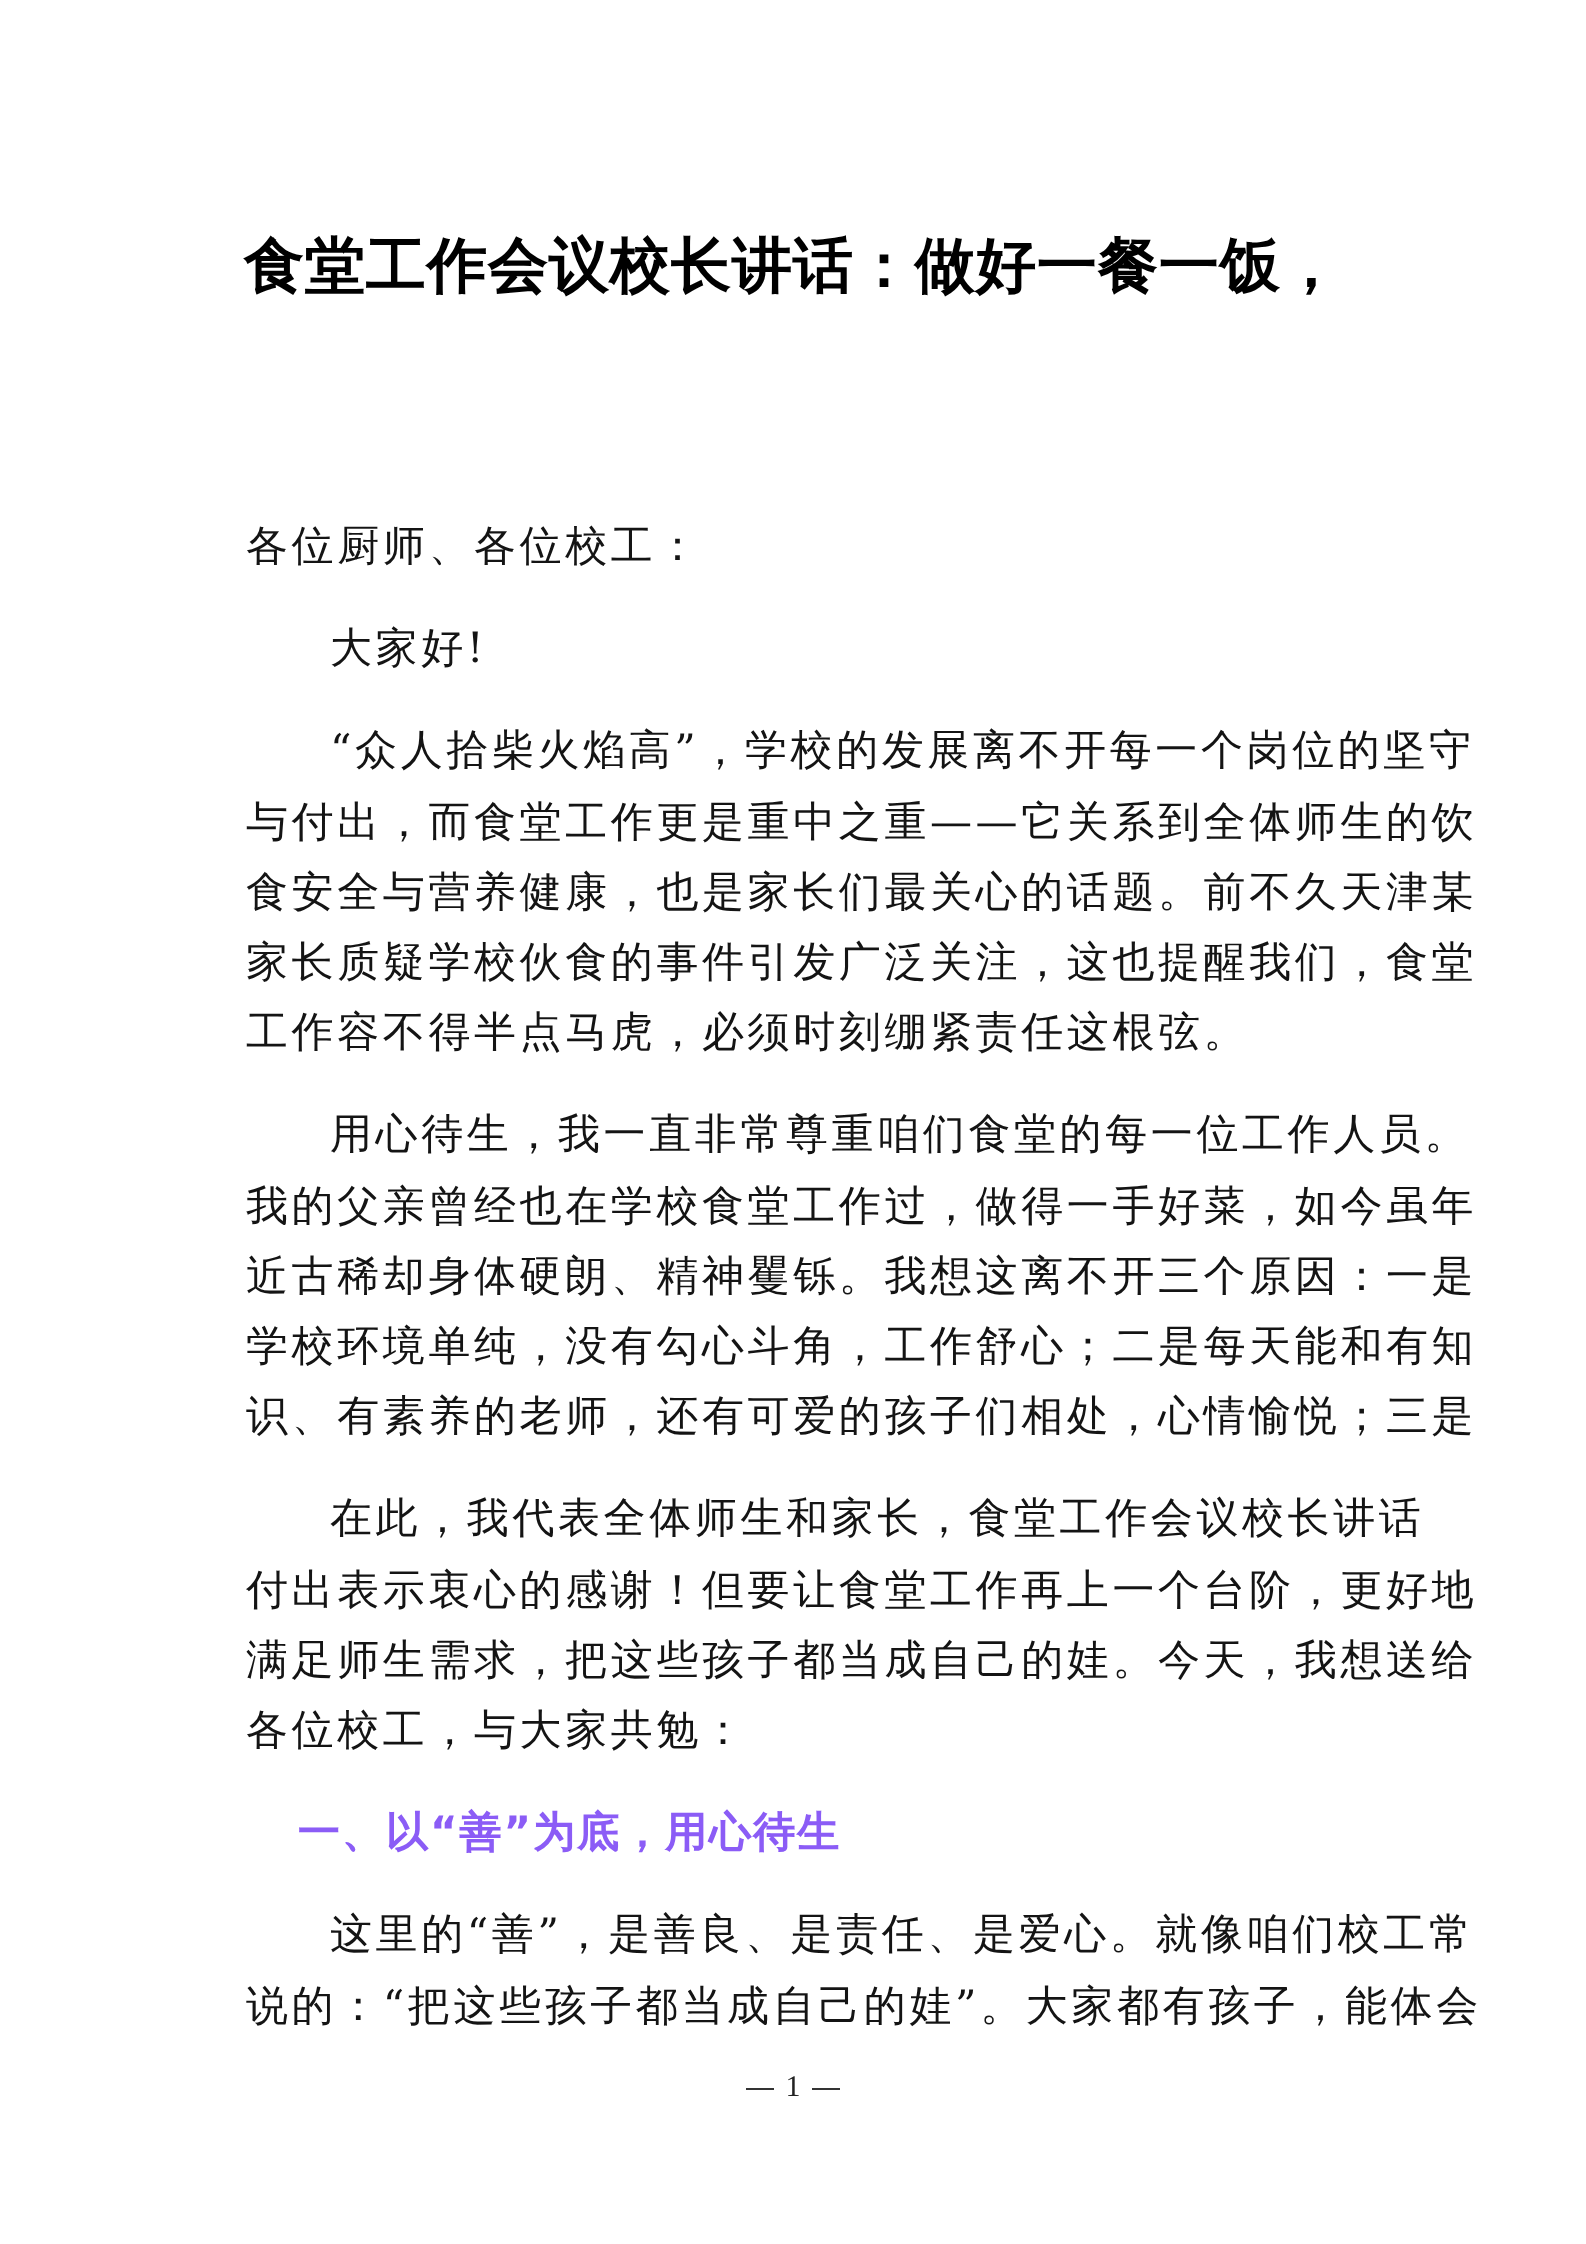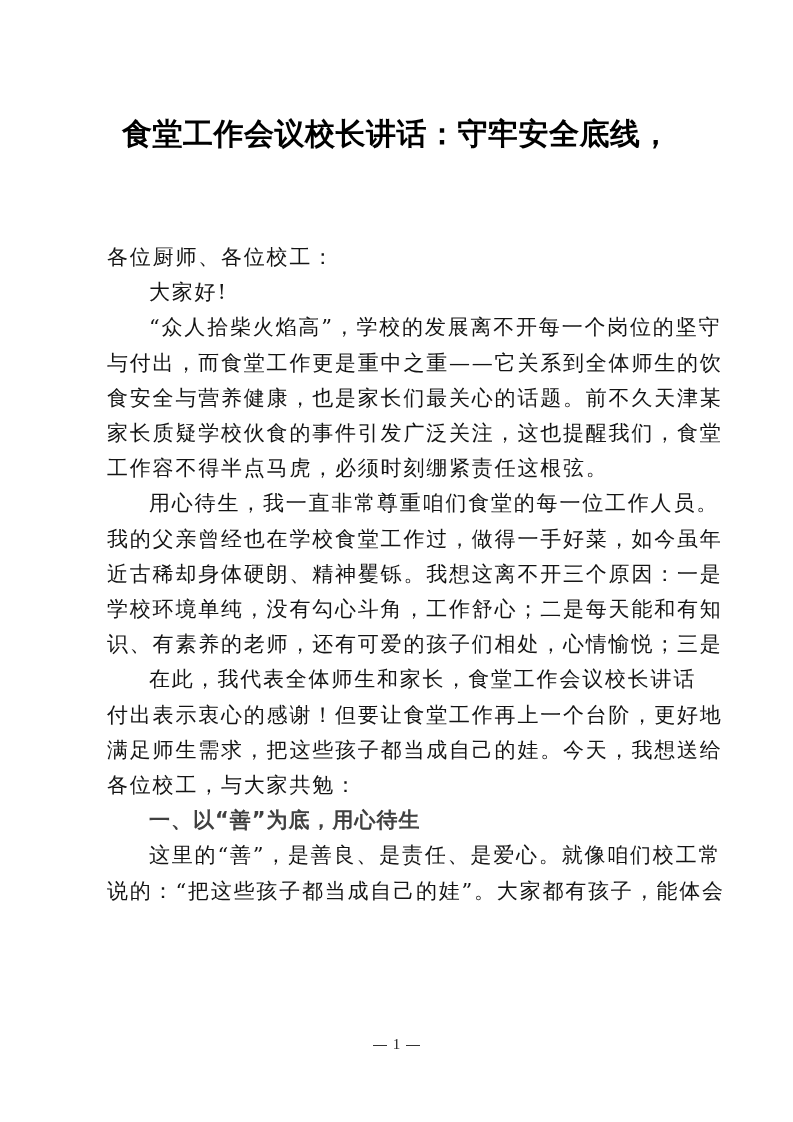--- a/index.html
+++ b/index.html
@@ -42,38 +42,38 @@
       width: 585px;
       font-family: "DejaVu Serif", "Liberation Serif", serif;
       font-size: 21px;
       line-height: 35.2px;
       color: #141414;
       text-align: justify;
       text-justify: inter-character;
       letter-spacing: 1.8px;
     }
     .para {
-      margin: 0;
+      margin: 16px;
       text-indent: 2em;
     }
     .para.noindent { text-indent: 0; }
     .line { display: block; white-space: nowrap; text-align-last: justify; }
     .line.last { text-align-last: left; }
     .kw {
       font-family: "DejaVu Sans", "Liberation Sans", sans-serif;
       font-weight: normal;
     }
     .heading {
       margin: 0;
       text-indent: 2em;
       font-family: "DejaVu Sans", "Liberation Sans", sans-serif;
       font-weight: bold;
       font-size: 21px;
       letter-spacing: 1px;
-      color: #404040;
+      color: #8b5cf6;
     }
     .footer {
       position: absolute;
       left: 0;
       width: 793px;
       top: 1036px;
       text-align: center;
       font-family: "Liberation Serif", "DejaVu Serif", serif;
       font-size: 15px;
       color: #222;
@@ -86,21 +86,21 @@
       vertical-align: middle;
       margin: 0 6px;
     }
   </style>
 </head>
 <body>
 
 <div class="page">
 
   <div class="title">
-    <span>食堂工作会议校长讲话：守牢安全底线，</span>
+    <span>食堂工作会议校长讲话：做好一餐一饭，</span>
   </div>
 
   <div class="body">
 
     <p class="para noindent">
       <span class="line last">各位厨师、各位校工：</span>
     </p>
 
     <p class="para">
       <span class="line last">大家好!</span>

